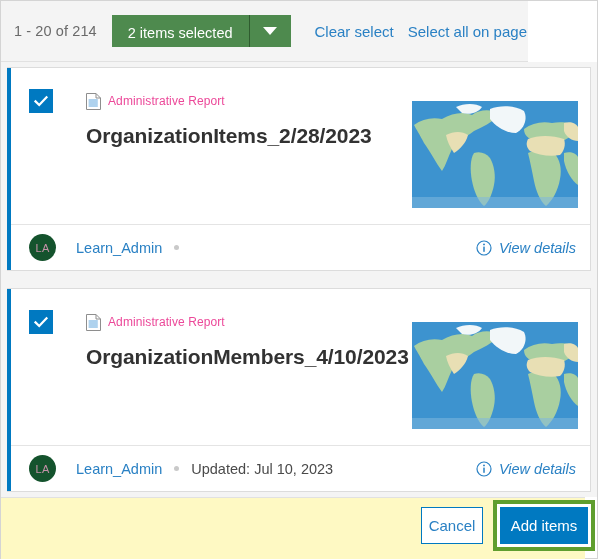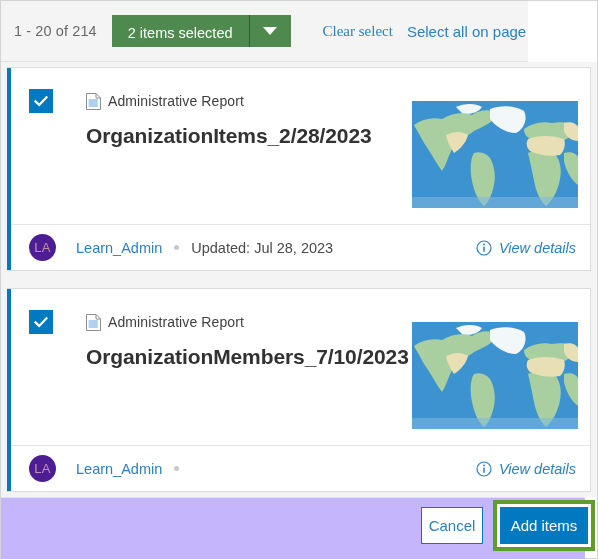--- a/index.html
+++ b/index.html
@@ -77,21 +77,21 @@
     border-right: 7px solid transparent;
     border-top: 8px solid #ffffff;
   }
   .toolbar-link {
     font-size: 15px;
     color: #2a81c4;
     margin-left: 14px;
     white-space: nowrap;
     cursor: pointer;
   }
-  .toolbar-link.first { margin-left: 32px; font-family: Liberation Serif, serif; }
+  .toolbar-link.first { margin-left: 24px; }
 
   
   .results {
     position: absolute;
     left: 0;
     top: 61px;
     width: 596px;
     height: 435px;
     background: #f4f4f4;
     box-sizing: border-box;
@@ -136,22 +136,22 @@
   .checkbox svg { display: block; }
   .card-text { padding-left: 57px; padding-top: 1px; }
   .type-row {
     display: flex;
     align-items: center;
     gap: 7px;
     height: 20px;
   }
   .doc-icon { width: 15px; height: 17px; display: block; }
   .type-label {
-    font-size: 14px;
-    color: #404040;
+    font-size: 12px;
+    color: #ec4899;
     letter-spacing: .1px;
   }
   .card-title {
     margin-top: 13px;
     font-size: 21px;
     font-weight: bold;
     color: #323232;
     letter-spacing: -.1px;
   }
   .thumb {
@@ -174,23 +174,23 @@
     border-top: 1px solid #e4e4e4;
     display: flex;
     align-items: center;
     padding: 0 14px 0 18px;
     box-sizing: border-box;
   }
   .avatar {
     width: 27px;
     height: 27px;
     border-radius: 50%;
-    background: #4c1d95;
+    background: #14532d;
     color: #c491a8;
-    font-size: 13px;
+    font-size: 11px;
     display: flex;
     align-items: center;
     justify-content: center;
     letter-spacing: .3px;
     flex: 0 0 auto;
   }
   .owner {
     margin-left: 20px;
     font-size: 14.5px;
     color: #2a81c4;
@@ -220,21 +220,21 @@
   }
   .info-icon { width: 16px; height: 16px; display: block; }
 
   
   .footer {
     position: absolute;
     left: 0;
     right: 12px;
     top: 496px;
     height: 61px;
-    background: #c4b5fd;
+    background: #fef9c3;
     border-top: 1px solid #e1e1e1;
   }
   .btn-cancel {
     position: absolute;
     left: 420px;
     top: 9px;
     width: 62px;
     height: 37px;
     background: #ffffff;
     border: 1px solid #0079c1;
@@ -341,21 +341,20 @@
             <g fill="#7fb8de" opacity="0.55">
               <rect x="0" y="96" width="166" height="11"></rect>
             </g>
           </svg>
         </div>
       </div>
       <div class="card-footer">
         <span class="avatar">LA</span>
         <span class="owner">Learn_Admin</span>
         <span class="dot-sep"></span>
-        <span class="updated">Updated: Jul 28, 2023</span>
         <span class="view-details">
           <svg class="info-icon" viewBox="0 0 16 16">
             <circle cx="8" cy="8" r="7" fill="none" stroke="#2a81c4" stroke-width="1.2"></circle>
             <circle cx="8" cy="4.4" r="0.95" fill="#2a81c4"></circle>
             <rect x="7.25" y="6.6" width="1.5" height="5.2" fill="#2a81c4"></rect>
           </svg>
           <span>View details</span>
         </span>
       </div>
     </div>
@@ -375,21 +374,21 @@
               <path d="M10 0.5 L10 5 L14.5 5" fill="none" stroke="#8e8e8e" stroke-width="1"></path>
               <g stroke="#5ea5dd" stroke-width="1">
                 <line x1="2.6" y1="7" x2="11.8" y2="7"></line>
                 <line x1="2.6" y1="9" x2="11.8" y2="9"></line>
                 <line x1="2.6" y1="11" x2="11.8" y2="11"></line>
                 <line x1="2.6" y1="13" x2="11.8" y2="13"></line>
               </g>
             </svg>
             <span class="type-label">Administrative Report</span>
           </div>
-          <div class="card-title">OrganizationMembers_7/10/2023</div>
+          <div class="card-title">OrganizationMembers_4/10/2023</div>
         </div>
         <div class="thumb">
           <svg viewBox="0 0 166 107" preserveAspectRatio="none" aria-hidden="true">
             <rect x="0" y="0" width="166" height="107" fill="#3d93cf"></rect>
             <g fill="#a9cfa0">
               <path d="M2 24 C10 18 20 16 30 18 C40 12 52 10 60 14 C68 8 80 8 88 13 C80 22 70 26 62 30 C54 36 46 40 40 48 C36 56 34 64 30 70 C24 62 18 50 12 42 C8 34 4 28 2 24 Z"></path>
               <path d="M62 52 C68 50 74 52 78 57 C82 64 84 74 82 84 C80 94 76 102 72 105 C66 100 62 90 60 80 C58 70 58 58 62 52 Z"></path>
               <path d="M112 28 C120 22 130 20 140 22 C150 20 160 22 165 26 C162 34 156 38 150 40 C142 42 132 42 124 40 C116 38 112 34 112 28 Z"></path>
               <path d="M116 52 C124 48 134 48 142 52 C148 58 150 68 148 78 C146 90 140 100 134 105 C128 100 124 90 122 80 C120 70 118 60 116 52 Z"></path>
               <path d="M152 52 C158 50 164 52 166 56 L166 84 C160 80 154 70 152 60 Z"></path>
@@ -406,20 +405,21 @@
             <g fill="#7fb8de" opacity="0.55">
               <rect x="0" y="96" width="166" height="11"></rect>
             </g>
           </svg>
         </div>
       </div>
       <div class="card-footer">
         <span class="avatar">LA</span>
         <span class="owner">Learn_Admin</span>
         <span class="dot-sep"></span>
+        <span class="updated">Updated: Jul 10, 2023</span>
         <span class="view-details">
           <svg class="info-icon" viewBox="0 0 16 16">
             <circle cx="8" cy="8" r="7" fill="none" stroke="#2a81c4" stroke-width="1.2"></circle>
             <circle cx="8" cy="4.4" r="0.95" fill="#2a81c4"></circle>
             <rect x="7.25" y="6.6" width="1.5" height="5.2" fill="#2a81c4"></rect>
           </svg>
           <span>View details</span>
         </span>
       </div>
     </div>

